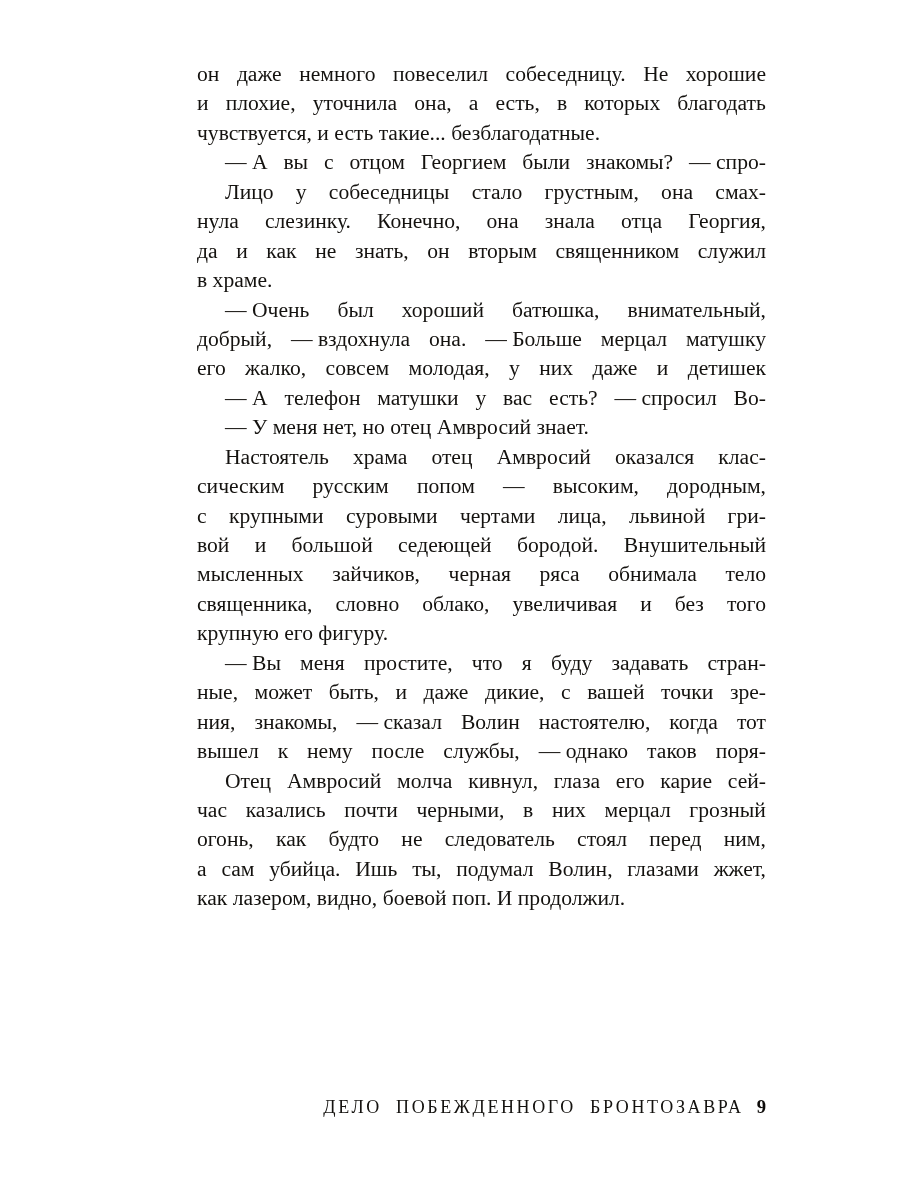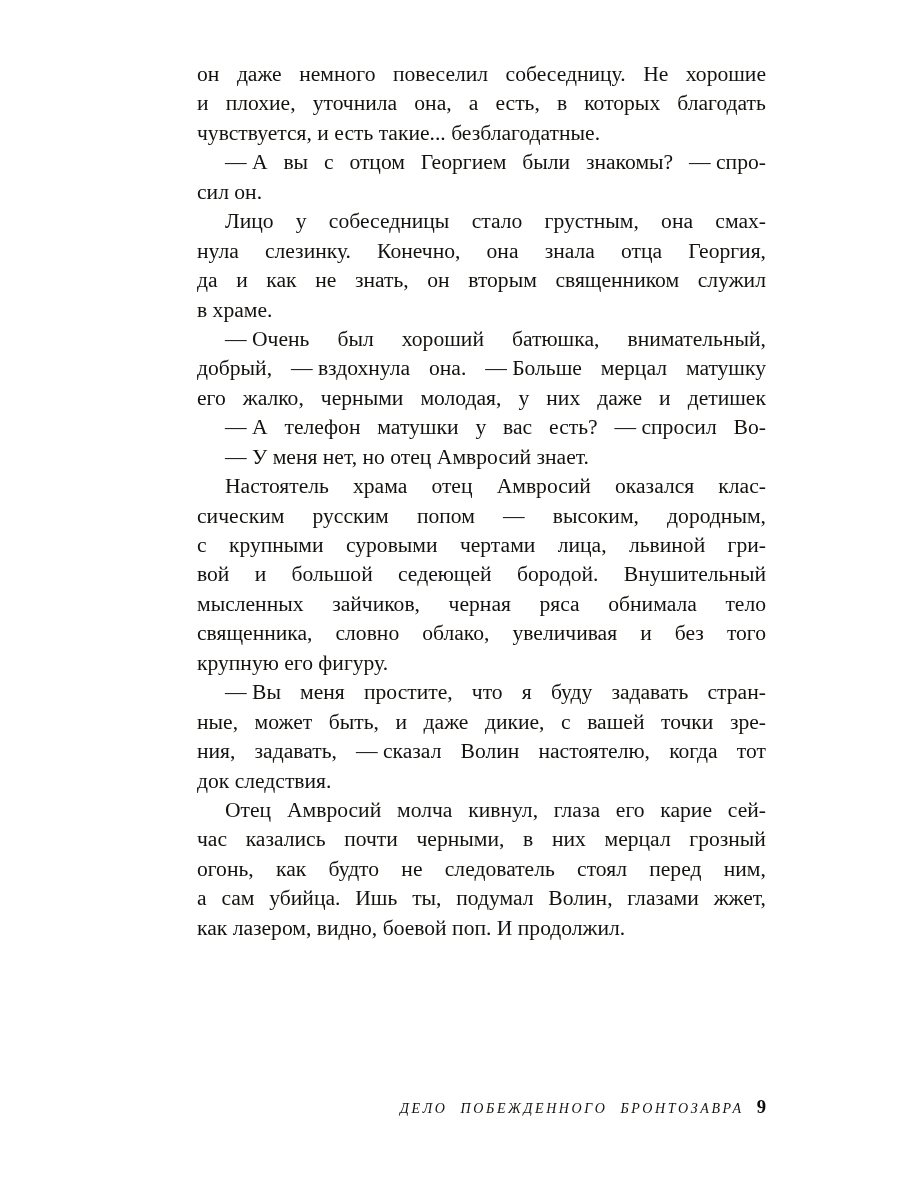--- a/index.html
+++ b/index.html
@@ -65,25 +65,24 @@
 
   #footer {
     position: absolute;
     left: 197px;
     top: 1096px;
     width: 569px;
     text-align: right;
     white-space: nowrap;
   }
   #footer .running-title {
-    font-size: 14px;
+    font-size: 18px;
     letter-spacing: 2.6px;
     word-spacing: 7px;
     color: #14120f;
-    font-style: italic;
   }
   #footer .page-number {
     font-size: 18.6px;
     font-weight: bold;
     letter-spacing: 0;
     margin-left: 13px;
     color: #0d0b09;
   }
 </style>
 </head>
@@ -116,21 +115,20 @@
       <div class="line just indent">
         <span>— А</span>
         <span>вы</span>
         <span>с</span>
         <span>отцом</span>
         <span>Георгием</span>
         <span>были</span>
         <span>знакомы?</span>
         <span>— спро-</span>
       </div>
-      <div class="line last">сил он.</div>
       <div class="line just indent">
         <span>Лицо</span>
         <span>у</span>
         <span>собеседницы</span>
         <span>стало</span>
         <span>грустным,</span>
         <span>она</span>
         <span>смах-</span>
       </div>
       <div class="line just">
@@ -165,21 +163,21 @@
         <span>добрый,</span>
         <span>— вздохнула</span>
         <span>она.</span>
         <span>— Больше</span>
         <span>мерцал</span>
         <span>матушку</span>
       </div>
       <div class="line just">
         <span>его</span>
         <span>жалко,</span>
-        <span>черными</span>
+        <span>совсем</span>
         <span>молодая,</span>
         <span>у</span>
         <span>них</span>
         <span>даже</span>
         <span>и</span>
         <span>детишек</span>
       </div>
       <div class="line just indent">
         <span>— А</span>
         <span>телефон</span>
@@ -259,28 +257,37 @@
         <span>и</span>
         <span>даже</span>
         <span>дикие,</span>
         <span>с</span>
         <span>вашей</span>
         <span>точки</span>
         <span>зре-</span>
       </div>
       <div class="line just">
         <span>ния,</span>
-        <span>задавать,</span>
+        <span>знакомы,</span>
         <span>— сказал</span>
         <span>Волин</span>
         <span>настоятелю,</span>
         <span>когда</span>
         <span>тот</span>
       </div>
-      <div class="line last">док следствия.</div>
+      <div class="line just">
+        <span>вышел</span>
+        <span>к</span>
+        <span>нему</span>
+        <span>после</span>
+        <span>службы,</span>
+        <span>— однако</span>
+        <span>таков</span>
+        <span>поря-</span>
+      </div>
       <div class="line just indent">
         <span>Отец</span>
         <span>Амвросий</span>
         <span>молча</span>
         <span>кивнул,</span>
         <span>глаза</span>
         <span>его</span>
         <span>карие</span>
         <span>сей-</span>
       </div>

